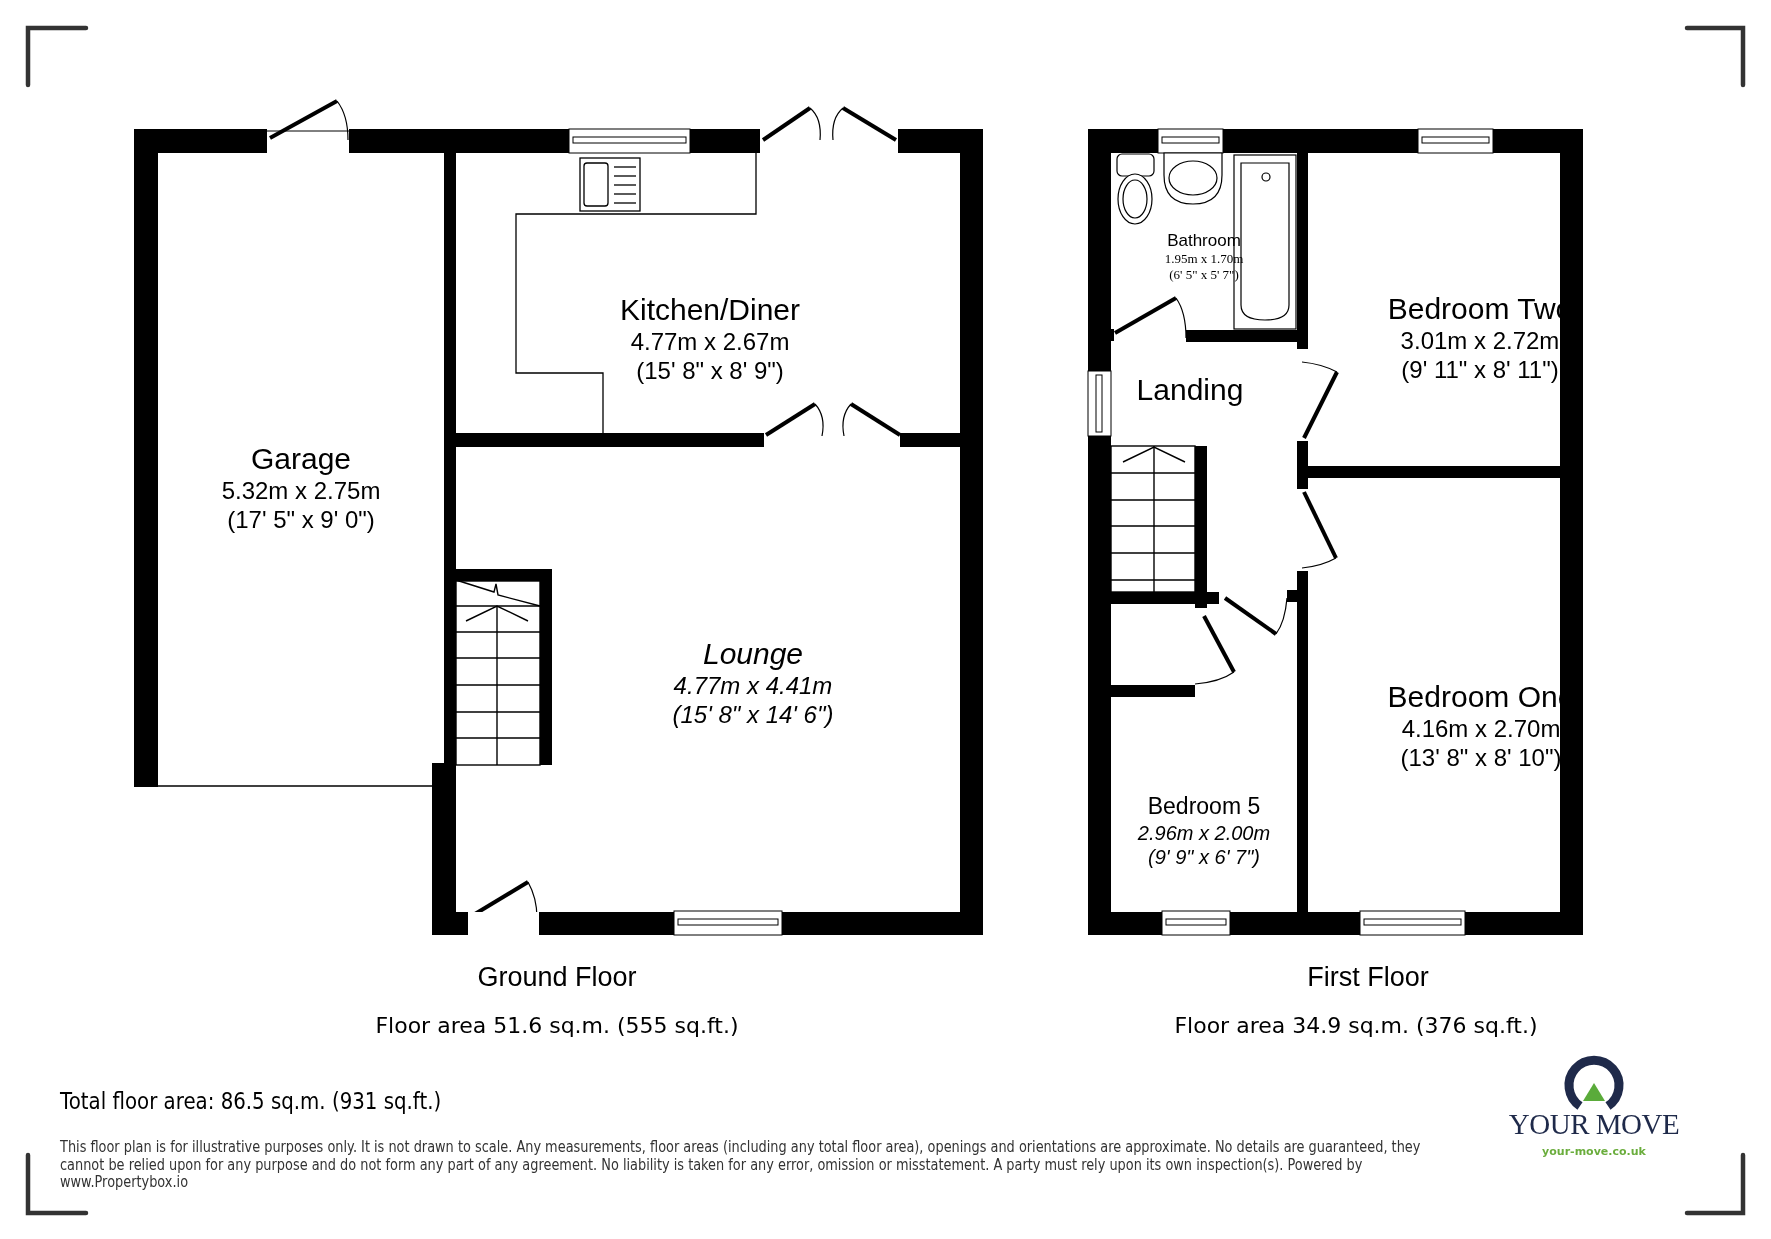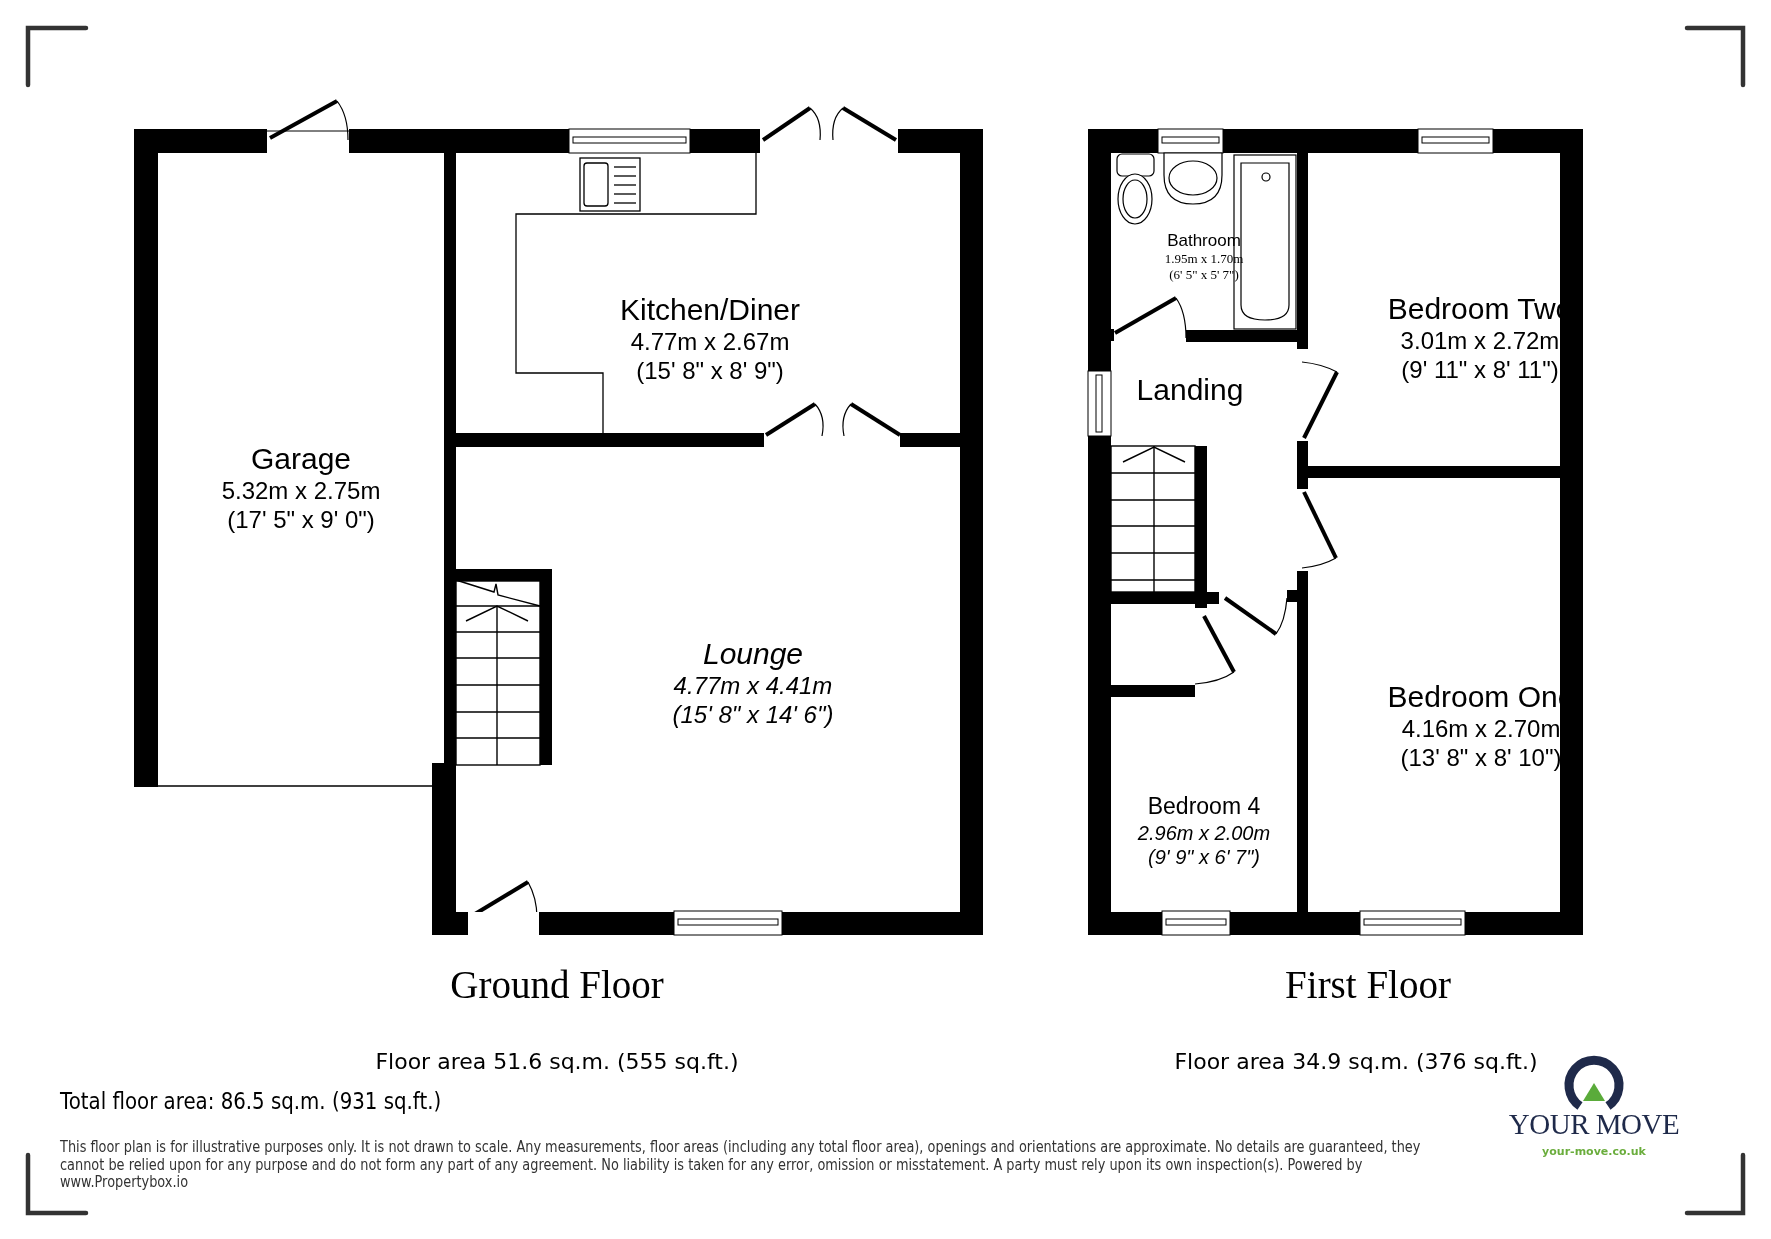--- a/index.html
+++ b/index.html
@@ -5,22 +5,22 @@
   html,body{margin:0;padding:0;background:#ffffff;}
   body{width:1771px;height:1239px;position:relative;overflow:hidden;font-family:"Liberation Sans",sans-serif;color:#000;}
   #plan{position:absolute;left:0;top:0;}
   .lbl{position:absolute;text-align:center;transform:translateX(-50%);white-space:nowrap;line-height:1.2;}
   .room-name{font-size:30px;}
   .room-dim{font-size:24px;}
   .small-name{font-size:17px;}
   .small-dim{font-size:13px;font-family:Liberation Serif, serif;}
   .mid-name{font-size:23px;}
   .mid-dim{font-size:20px;font-style:italic;}
-  .floor-title{position:absolute;transform:translateX(-50%);font-family:Liberation Serif, serif;font-size:39px;white-space:nowrap;}
-  .floor-area{position:absolute;transform:translateX(-50%);font-family:"DejaVu Sans",sans-serif;font-size:22px;white-space:nowrap;margin-top:36px;}
+  .floor-title{position:absolute;transform:translateX(-50%);font-family:Liberation Sans, sans-serif;font-size:27px;white-space:nowrap;}
+  .floor-area{position:absolute;transform:translateX(-50%);font-family:"DejaVu Sans",sans-serif;font-size:22px;white-space:nowrap;}
   .total{position:absolute;left:60px;top:1088px;font-family:"DejaVu Sans",sans-serif;font-size:23px;transform:scaleX(0.86);transform-origin:left top;white-space:nowrap;}
   .disclaimer{position:absolute;left:60px;top:1139px;width:1610px;font-family:"DejaVu Sans",sans-serif;font-size:15px;line-height:17.5px;color:#333;transform:scaleX(0.86);transform-origin:left top;}
   .logo-text{position:absolute;left:1594px;top:1108px;transform:translateX(-50%);font-family:"Liberation Serif",serif;font-size:29px;color:#1f2a4a;white-space:nowrap;letter-spacing:-0.5px;}
   .logo-url{position:absolute;left:1594px;top:1145px;transform:translateX(-50%);font-family:"DejaVu Sans",sans-serif;font-weight:bold;font-size:11px;color:#6aad3c;white-space:nowrap;}
 </style>
 </head>
 <body>
 
 <svg id="plan" width="1771" height="1239" viewBox="0 0 1771 1239" xmlns="http://www.w3.org/2000/svg">
 
@@ -262,21 +262,21 @@
 </div>
 <div class="lbl" style="left:1190px;top:372px;">
   <div class="room-name">Landing</div>
 </div>
 <div class="lbl" style="left:1481px;top:679px;">
   <div class="room-name">Bedroom One</div>
   <div class="room-dim">4.16m x 2.70m</div>
   <div class="room-dim">(13' 8" x 8' 10")</div>
 </div>
 <div class="lbl" style="left:1204px;top:793px;">
-  <div class="mid-name">Bedroom 4</div>
+  <div class="mid-name">Bedroom 5</div>
   <div class="mid-dim">2.96m x 2.00m</div>
   <div class="mid-dim">(9' 9" x 6' 7")</div>
 </div>
 
 <div class="floor-title" style="left:557px;top:962px;">Ground Floor</div>
 <div class="floor-area" style="left:557px;top:1013px;">Floor area 51.6 sq.m. (555 sq.ft.)</div>
 <div class="floor-title" style="left:1368px;top:962px;">First Floor</div>
 <div class="floor-area" style="left:1356px;top:1013px;">Floor area 34.9 sq.m. (376 sq.ft.)</div>
 
 <div class="total">Total floor area: 86.5 sq.m. (931 sq.ft.)</div>

